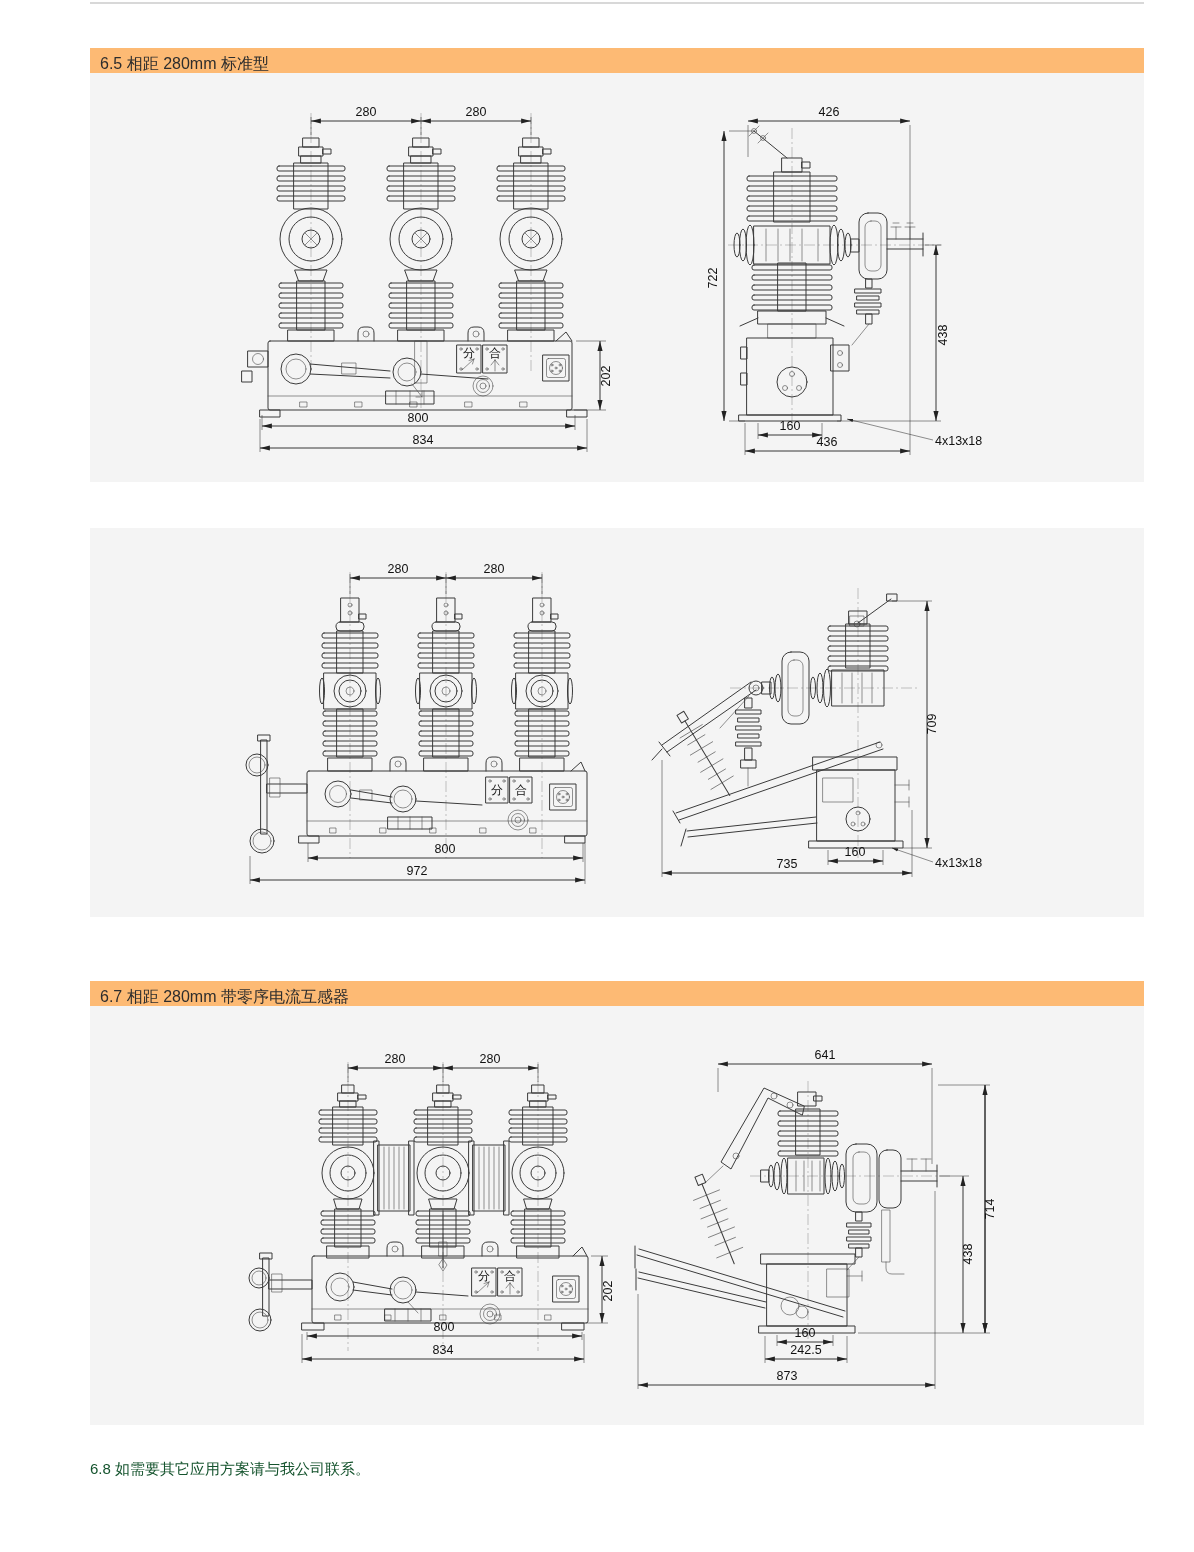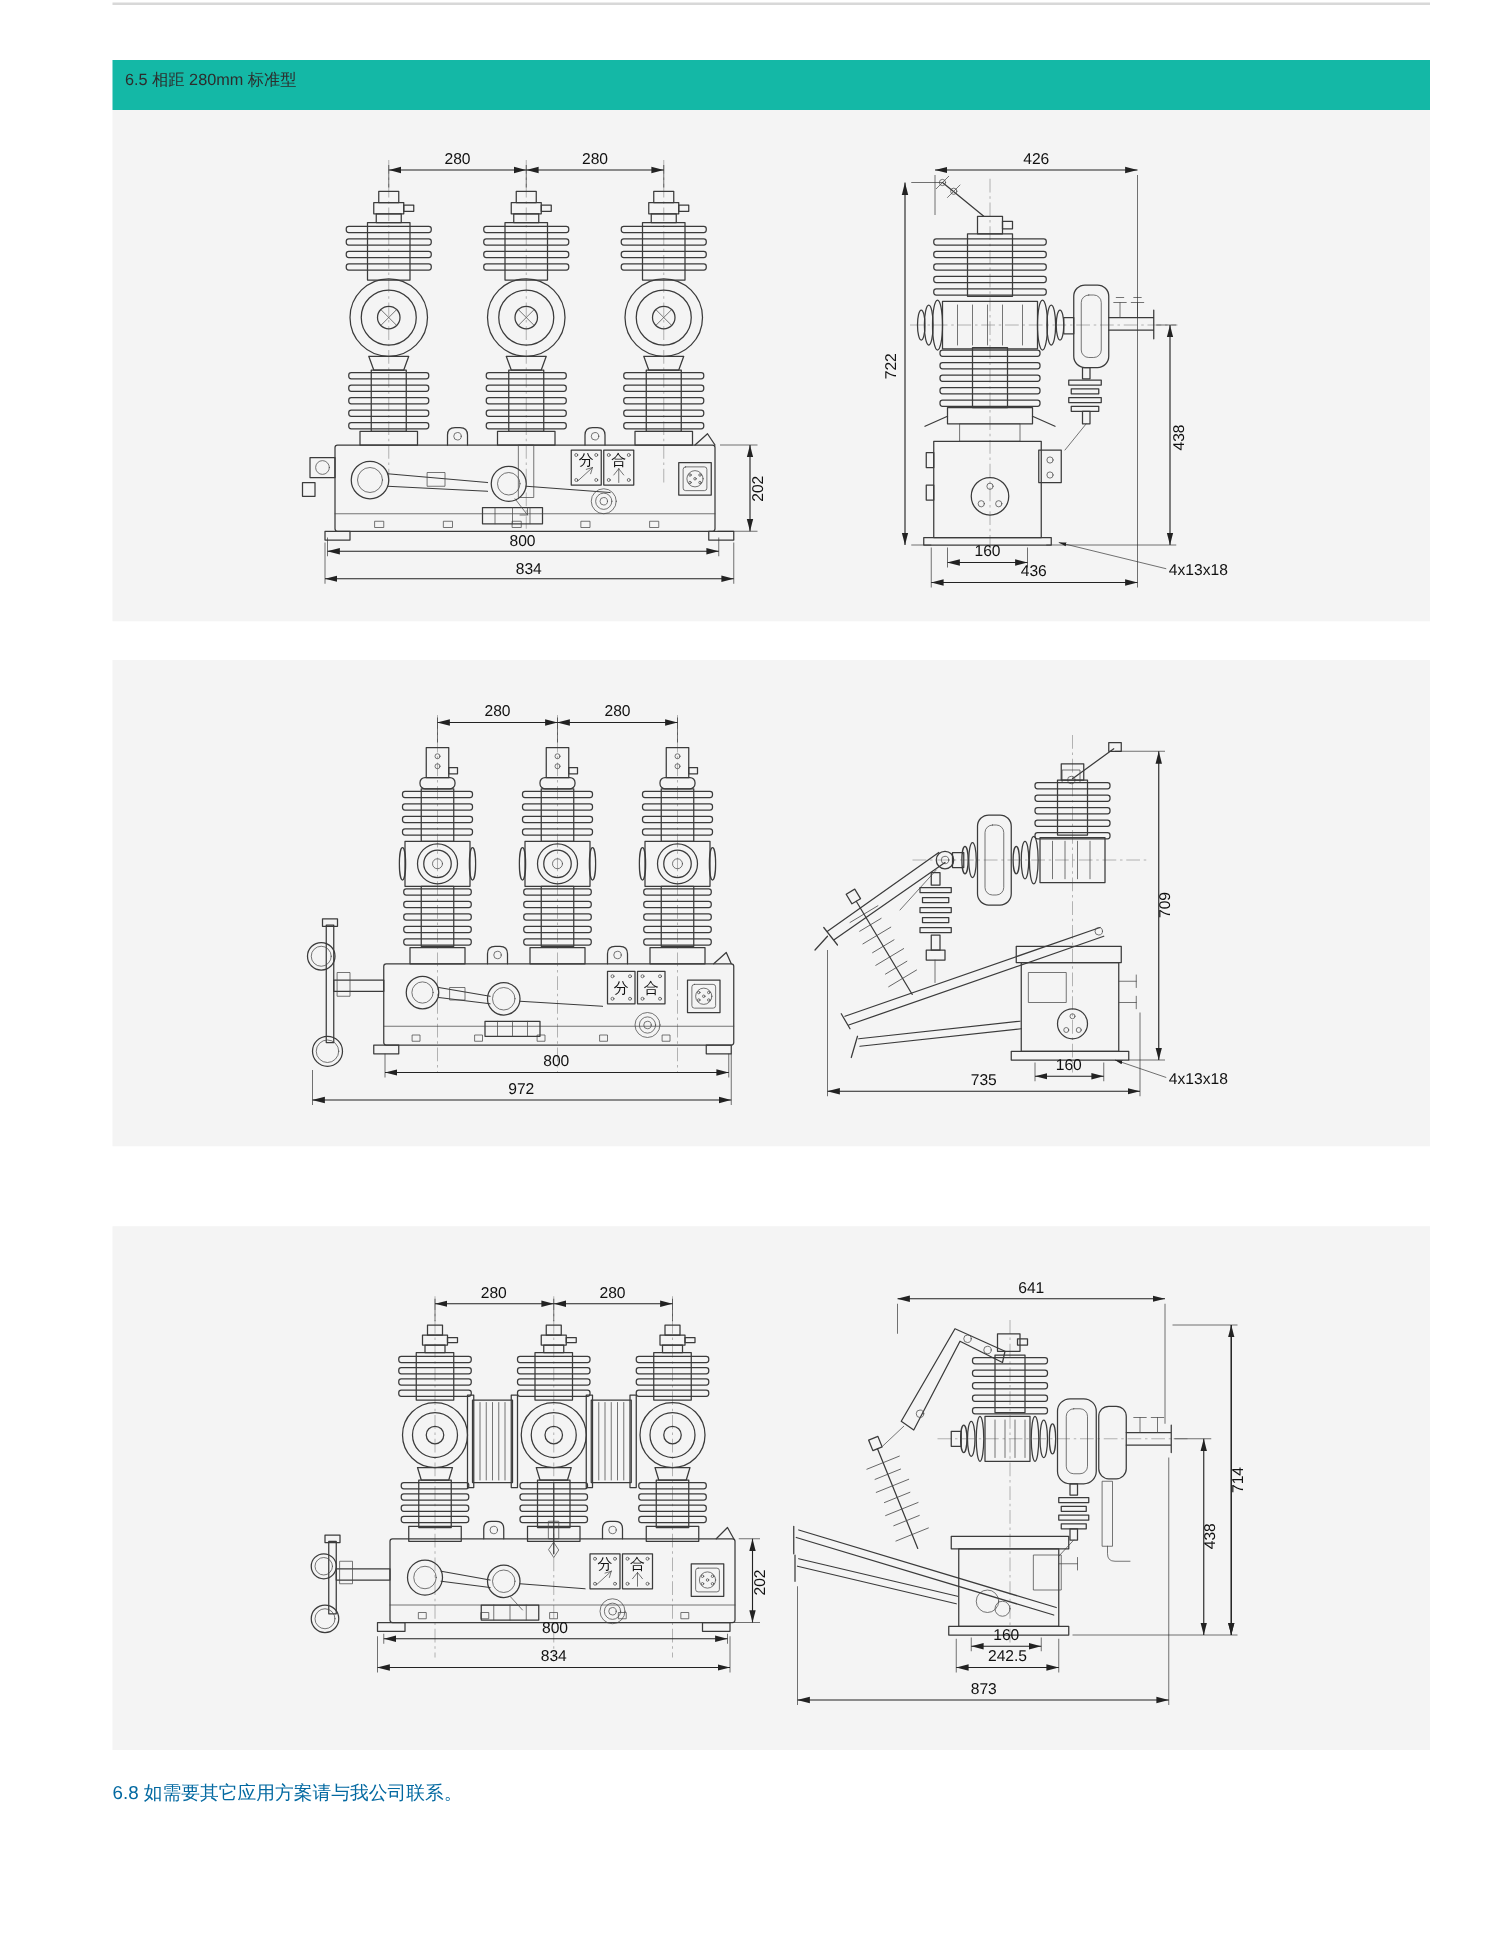--- a/index.html
+++ b/index.html
@@ -2,23 +2,23 @@
 <html><head>
 <meta charset="utf-8">
 <style>
   html,body{margin:0;padding:0}
   body{width:1194px;height:1552px;position:relative;background:#fff;font-family:"Liberation Sans",sans-serif}
   .top-rule{position:absolute;left:90px;top:2px;width:1054px;height:2px;background:#d8d8d8}
   .panel{position:absolute;left:90px;width:1054px}
   #panel-65{top:48px}
   #panel-66{top:528px}
   #panel-67{top:981px}
-  .panel-heading{height:40px;line-height:32px;background:#14b8a6;color:#2d2d2d;font-size:13px;padding:0 10px;box-sizing:border-box;white-space:nowrap}
+  .panel-heading{height:25px;line-height:32px;background:#fdba74;color:#2d2d2d;font-size:16px;padding:0 10px;box-sizing:border-box;white-space:nowrap}
   .panel-body{background:#f4f4f4}
-  .note{position:absolute;left:90px;top:1410px;font-size:15px;color:#0369a1}
+  .note{position:absolute;left:90px;top:1445px;font-size:15px;color:#14532d}
   svg{display:block}
   .o{fill:none;stroke:#3b3b3b;stroke-width:1;stroke-linejoin:round;stroke-linecap:round}
   .t{fill:none;stroke:#4a4a4a;stroke-width:.6}
   .d{fill:none;stroke:#222;stroke-width:.9}
   .e{fill:none;stroke:#333;stroke-width:.55}
   .cl{fill:none;stroke:#8a8a8a;stroke-width:.5;stroke-dasharray:11 3 2 3}
   .tx{font:12.5px "Liberation Sans",sans-serif;fill:#111;text-anchor:middle}
   .txl{font:12.5px "Liberation Sans",sans-serif;fill:#111;text-anchor:start}
   .zh{font:12px "Liberation Sans",sans-serif;fill:#111;text-anchor:middle}
 </style>
@@ -415,20 +415,21 @@
           <text class="tx" x="697" y="340">735</text>
           <path class="e" d="M843,334 L802,320" marker-end="url(#arw)"></path>
           <text class="txl" x="845" y="339">4x13x18</text>
         </g>
       </g>
     </svg>
   </div>
 </section>
 
 <section class="panel" id="panel-67">
+  <div class="panel-heading">6.7 相距 280mm 带零序电流互感器</div>
   <div class="panel-body">
     <svg width="1054" height="419" viewBox="0 0 1054 419">
 
       <g>
         <path class="cl" d="M258,56 V345 M353,56 V345 M448,56 V345"></path>
         <use href="#poleC" transform="translate(228,79)"></use>
         <use href="#poleC" transform="translate(323,79)"></use>
         <use href="#poleC" transform="translate(418,79)"></use>
         <g class="o">
           <rect x="288" y="139" width="32" height="66"></rect>

